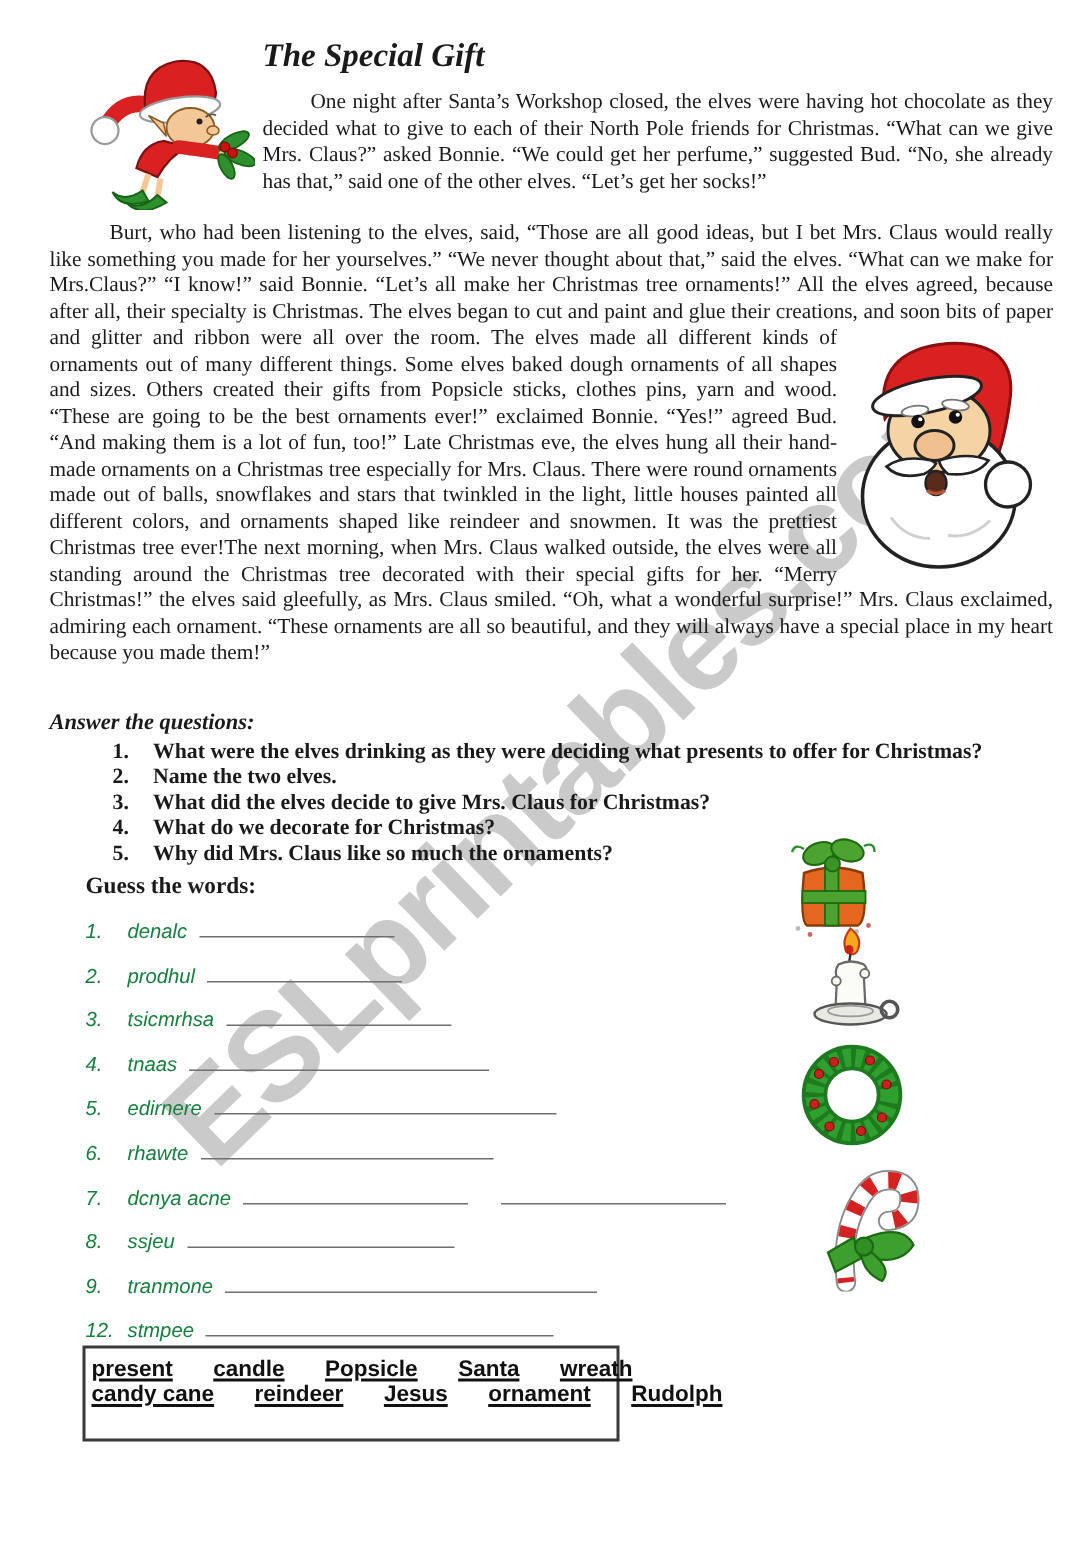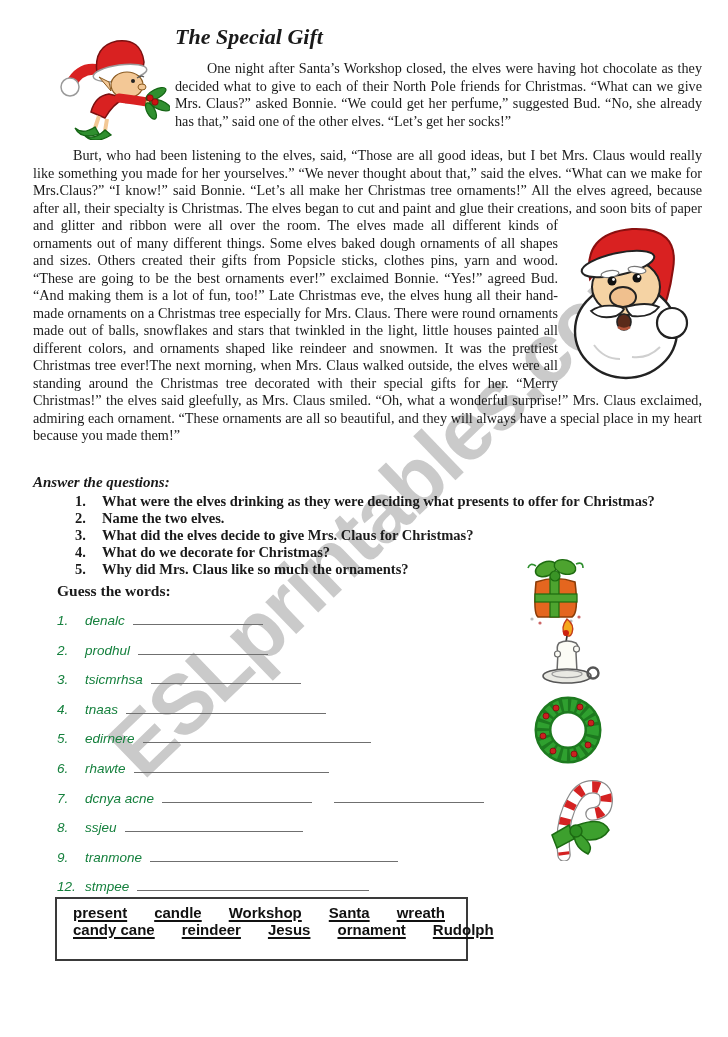--- a/index.html
+++ b/index.html
@@ -24,23 +24,23 @@
   .q-num{display:inline-block;width:27px;}
   
   .guess{left:57px;top:582px;width:460px;}
   .g-head{font-size:15.5px;font-weight:bold;margin-bottom:11px;}
   .g-row{height:29.6px;font-family:"Liberation Sans",sans-serif;font-style:italic;
          font-size:13.5px;color:#15803d;white-space:nowrap;}
   .g-num{display:inline-block;width:28px;}
   .blank{display:inline-block;border-bottom:1.5px solid #6f6f6f;height:13px;margin-left:8px;}
   
   .clip{position:absolute;}
-  .bank{left:55px;top:897px;width:413px;height:64px;border:2px solid #3a3a3a;
+  .bank{left:55px;top:897px;width:358px;height:64px;border:2px solid #3a3a3a;
         font-family:"Liberation Sans",sans-serif;font-weight:bold;font-size:15px;color:#111;
-        padding:5px 0 0 16px;box-sizing:border-box;}
+        padding:5px 0 0 4px;box-sizing:border-box;}
   .bank-row{display:flex;gap:27px;line-height:17px;}
   .bank-word{text-decoration:underline;text-decoration-thickness:1.5px;text-underline-offset:2px;white-space:nowrap;}
 </style>
 </head>
 <body>
 
 <div id="page">
 
   <div class="watermark">ESLprintables.com</div>
 
@@ -165,21 +165,21 @@
     <polygon points="9,62 26,52 31,66 14,75" fill="#3da02e" stroke="#1c6b12" stroke-width="1.5"></polygon>
     <path d="M35,52 Q59,43 66,57 Q58,70 38,66 Z" fill="#3da02e" stroke="#1c6b12" stroke-width="1.5"></path>
     <path d="M34,59 Q53,72 45,81 Q32,75 31,62 Z" fill="#3da02e" stroke="#1c6b12" stroke-width="1.5"></path>
     <circle cx="33" cy="58" r="6" fill="#2e8f22" stroke="#1c6b12" stroke-width="1.5"></circle>
   </svg>
 
   <div class="layer bank">
     <div class="bank-row">
       <span class="bank-word">present</span>
       <span class="bank-word">candle</span>
-      <span class="bank-word">Workshop</span>
+      <span class="bank-word">Popsicle</span>
       <span class="bank-word">Santa</span>
       <span class="bank-word">wreath</span>
     </div>
     <div class="bank-row">
       <span class="bank-word">candy cane</span>
       <span class="bank-word">reindeer</span>
       <span class="bank-word">Jesus</span>
       <span class="bank-word">ornament</span>
       <span class="bank-word">Rudolph</span>
     </div>

